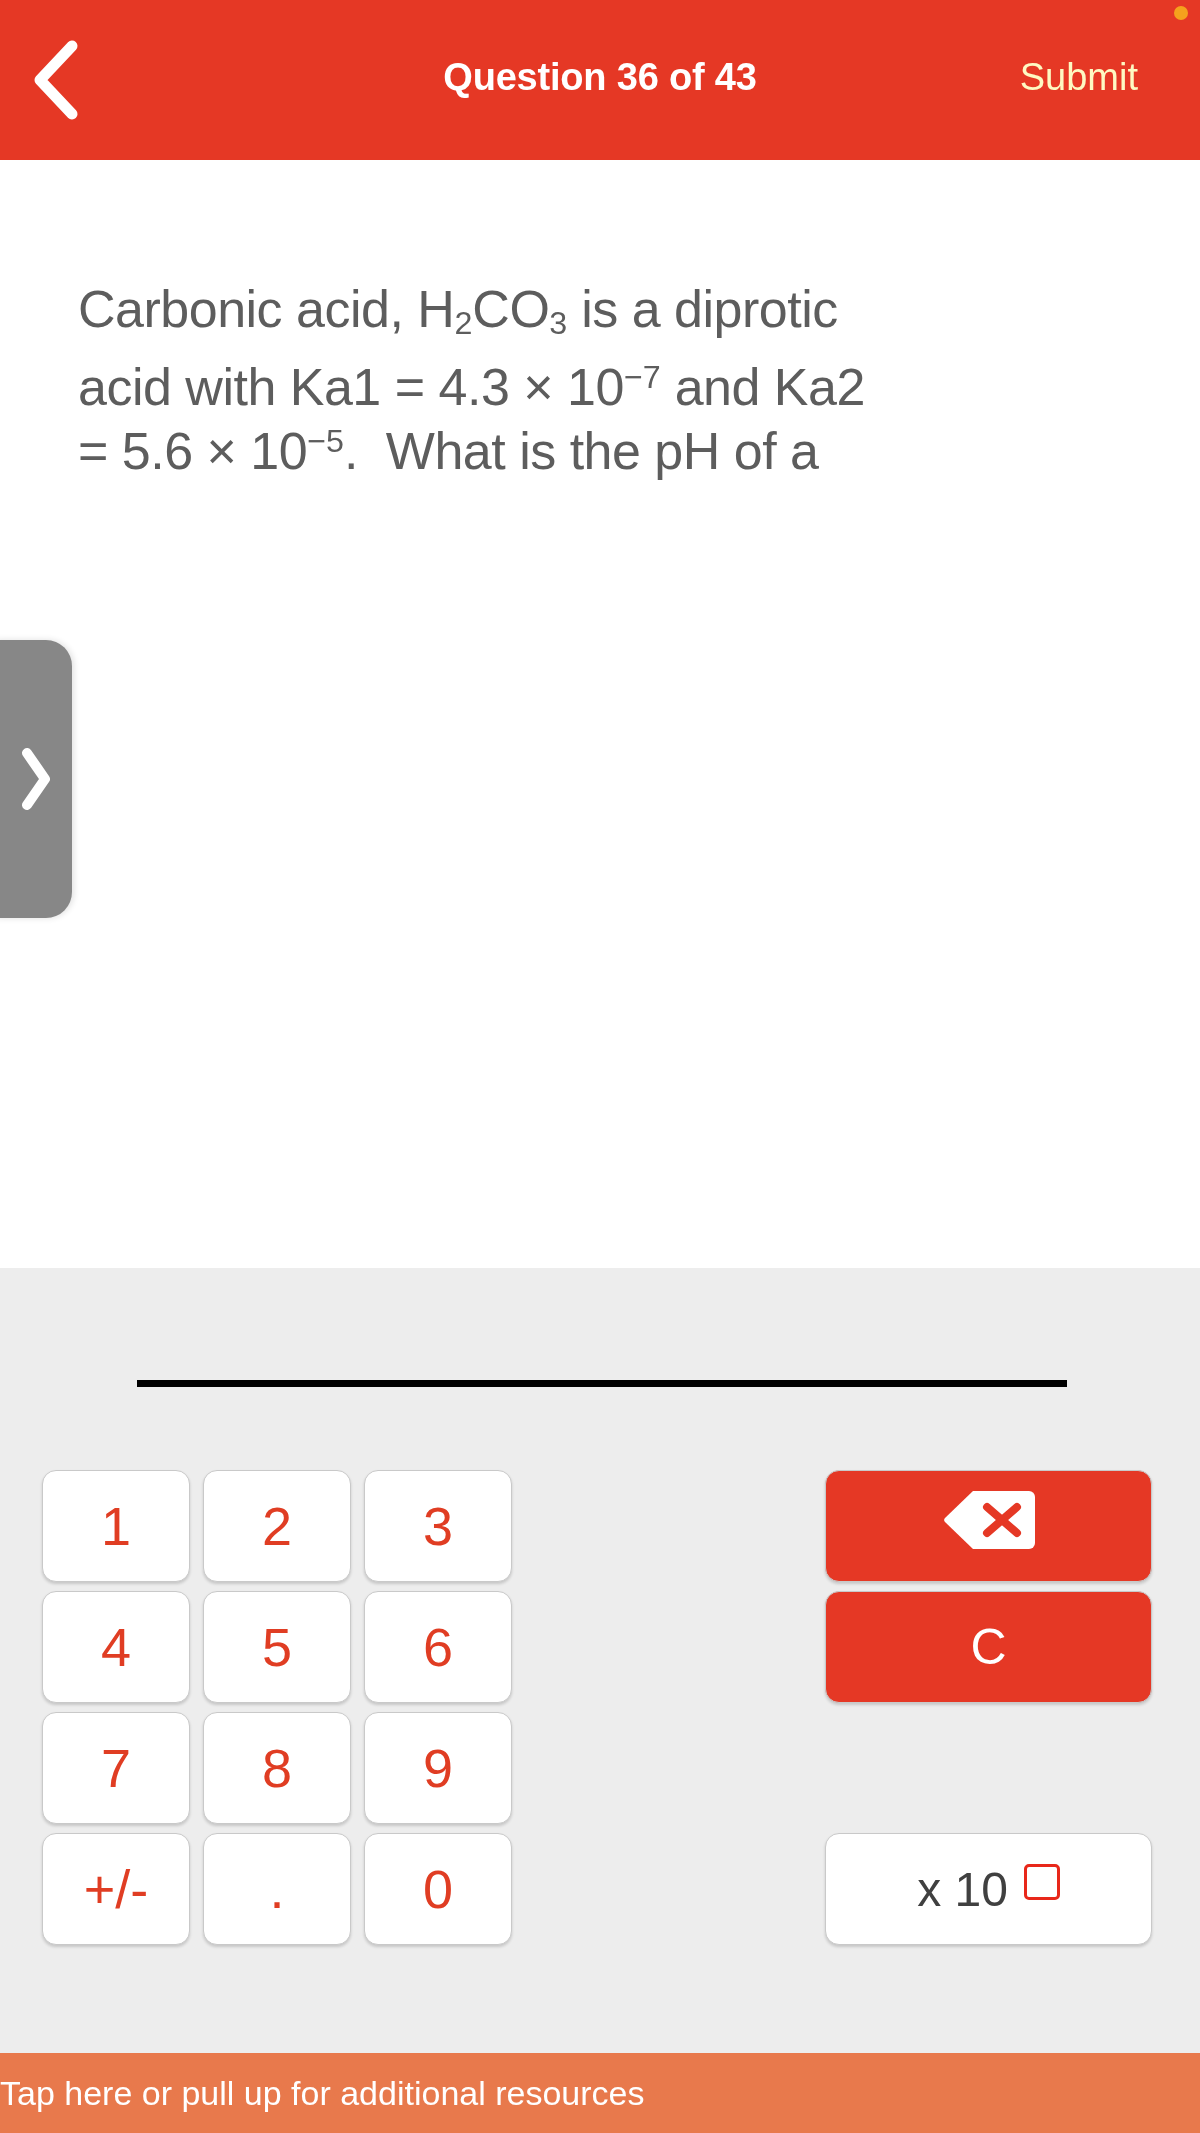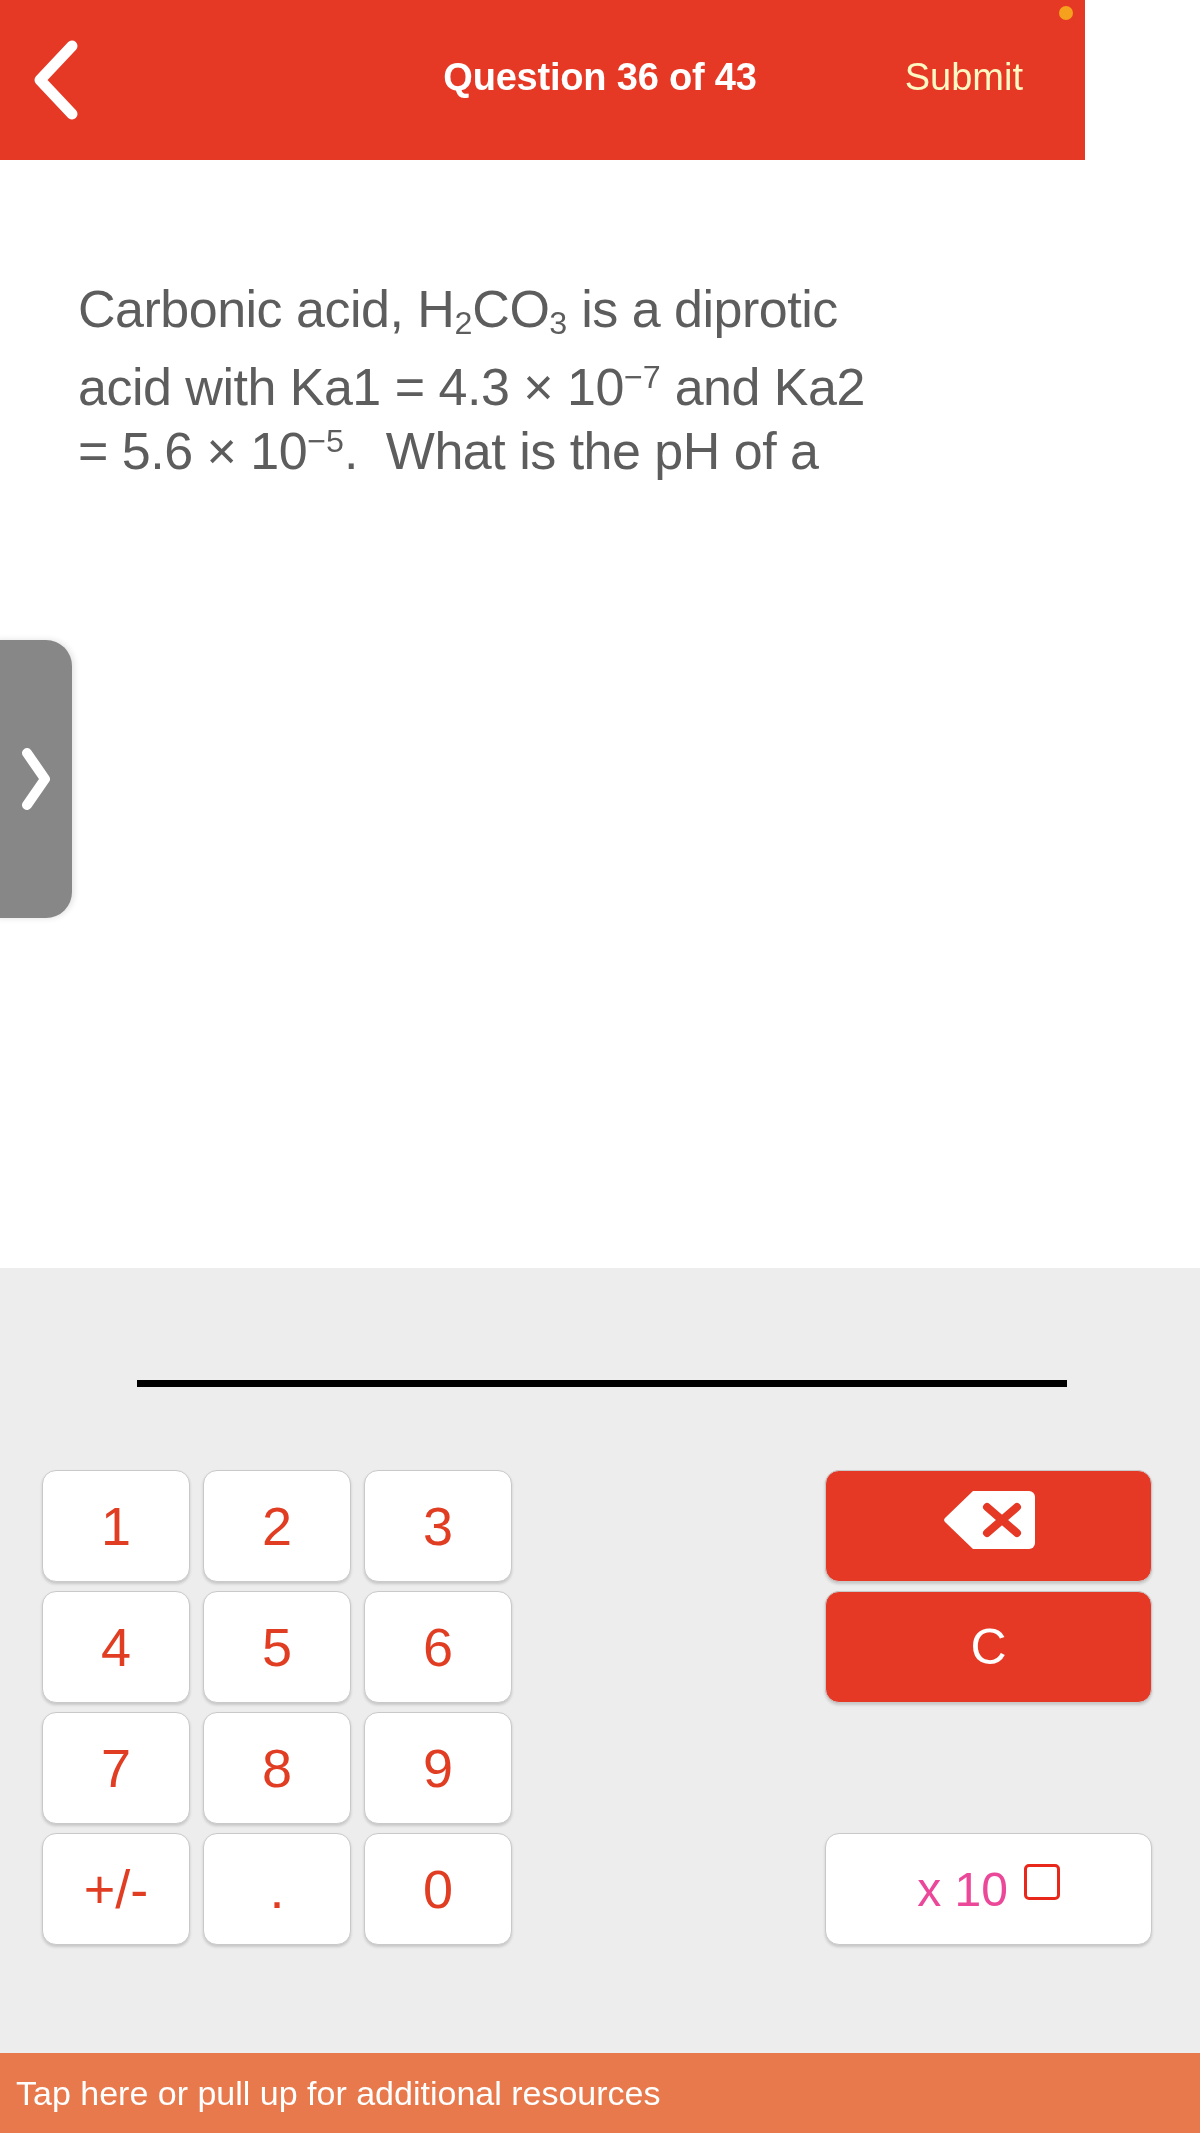--- a/index.html
+++ b/index.html
@@ -12,21 +12,21 @@
     background: #ffffff;
     font-family: "Liberation Sans", sans-serif;
     overflow: hidden;
     position: relative;
   }
 
   
   .header {
     position: absolute;
     left: 0; top: 0;
-    width: 1085px;
+    width: 1200px;
     height: 160px;
     background: #e53825;
     box-sizing: border-box;
   }
   .back-btn {
     position: absolute;
     left: 16px; top: 38px;
     width: 80px; height: 84px;
     display: flex;
     align-items: center;
@@ -169,21 +169,21 @@
     background: #e53825;
     border: 1px solid #c9c9c9;
     box-shadow: 0 2px 3px rgba(0,0,0,0.16);
     color: #ffffff;
     font-size: 50px;
   }
   .key-exp {
     background: #ffffff;
     border: 1px solid #c9c9c9;
     box-shadow: 0 2px 3px rgba(0,0,0,0.16);
-    color: #ec4899;
+    color: #404040;
     font-size: 48px;
     gap: 6px;
   }
   .exp-box {
     display: inline-block;
     width: 36px;
     height: 36px;
     border: 3px solid #e8281a;
     border-radius: 5px;
     margin-left: 10px;
@@ -195,21 +195,20 @@
   .bottom-bar {
     position: absolute;
     left: 0; top: 2053px;
     width: 1200px;
     height: 80px;
     background: #e8794c;
     display: flex;
     align-items: center;
     color: #ffffff;
     font-size: 34px;
-    padding-left: 16px;
     box-sizing: border-box;
   }
 </style>
 </head>
 <body>
 
 <div class="header">
 
   <div class="back-btn">
     <span>

